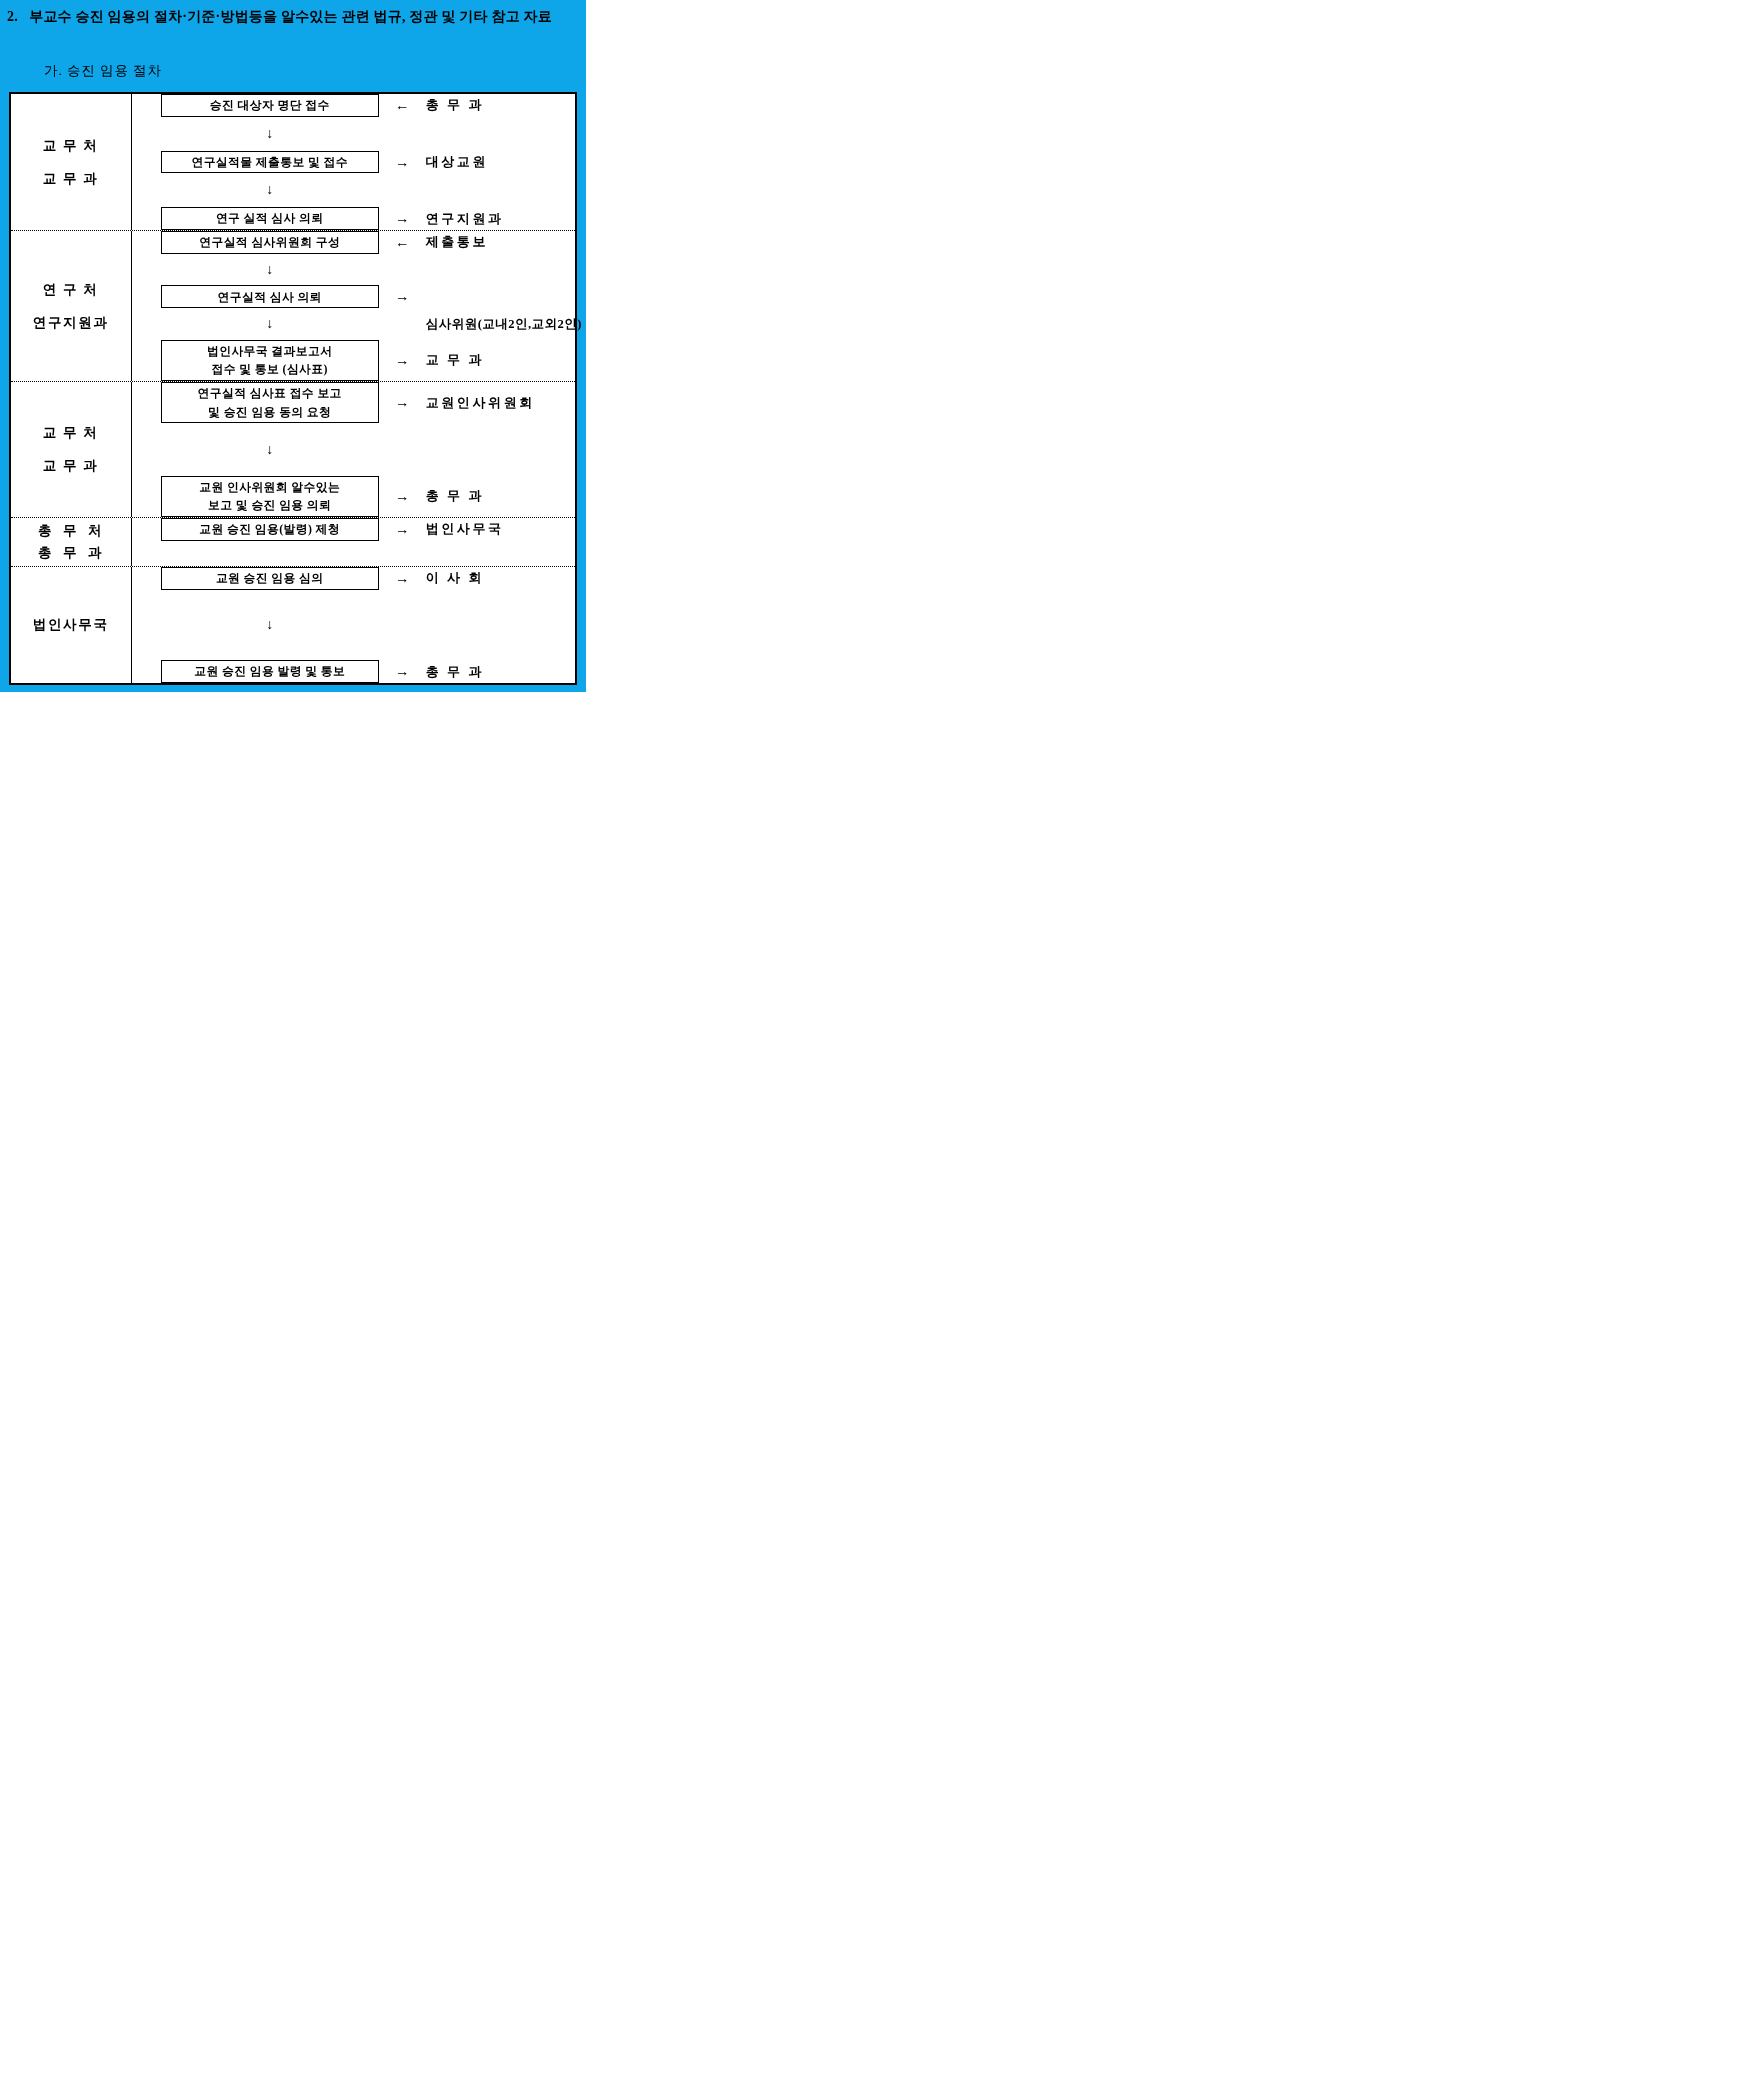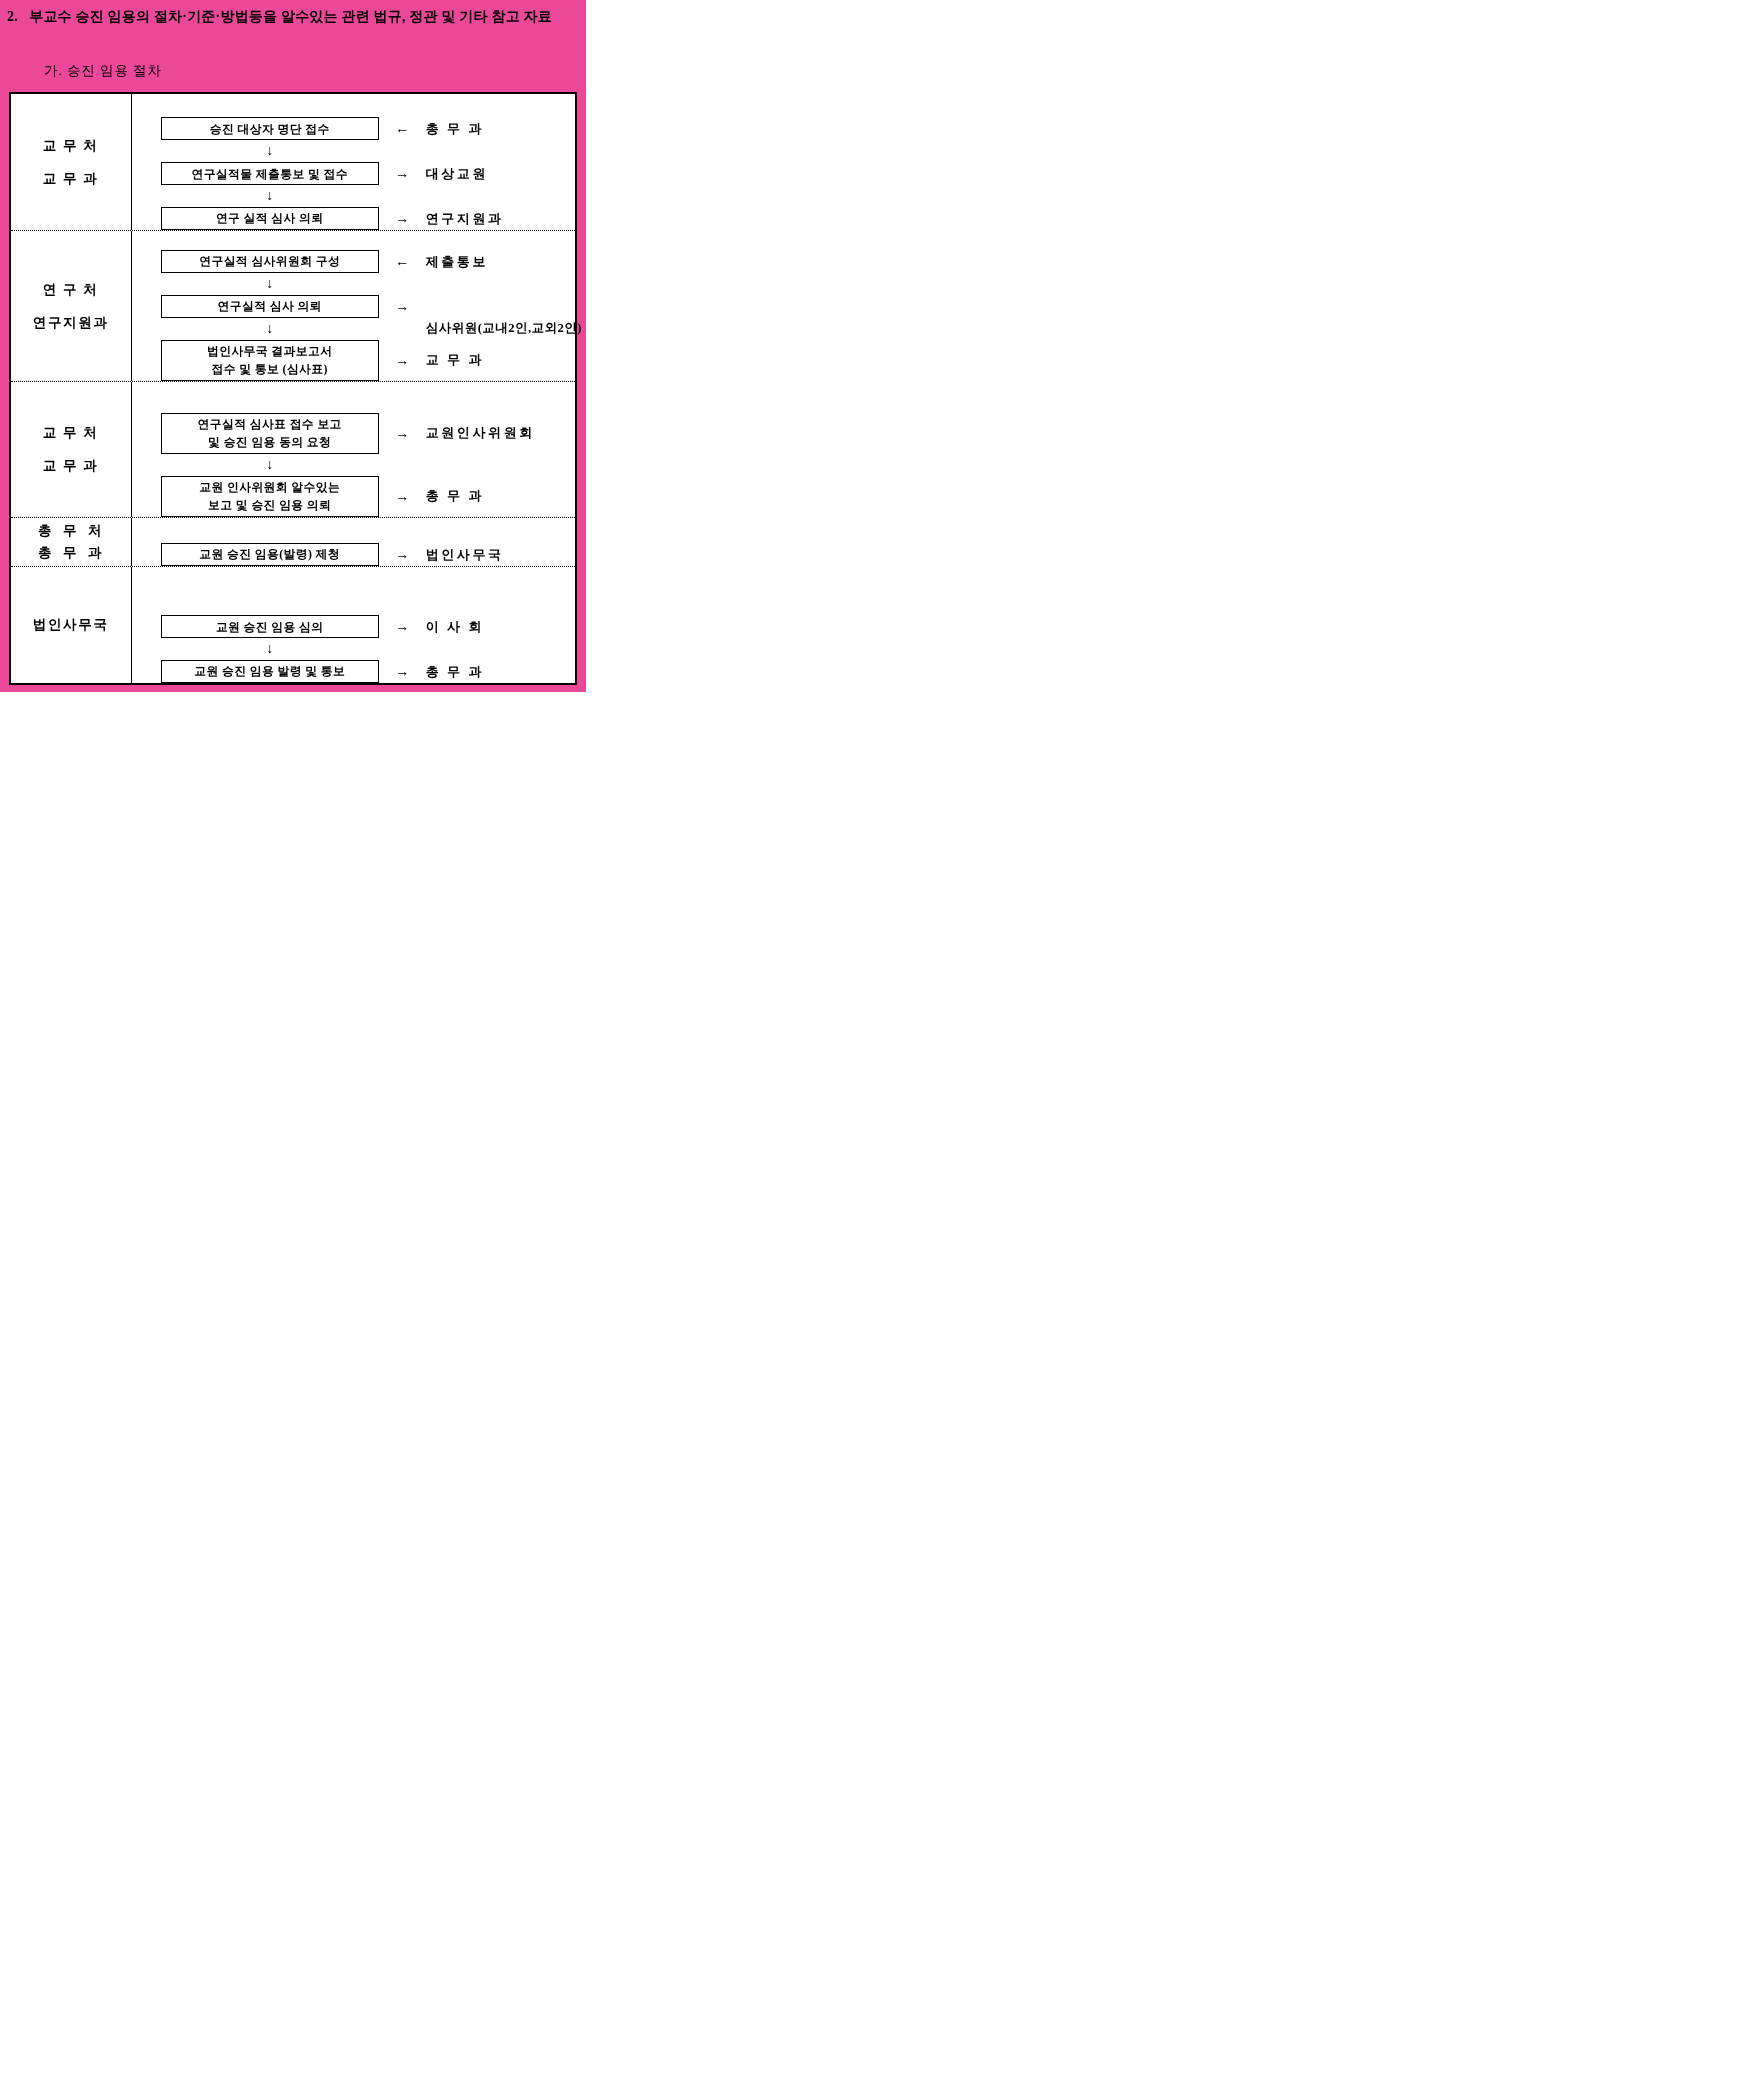--- a/index.html
+++ b/index.html
@@ -1,20 +1,20 @@
 <!DOCTYPE html>
 <html style="font-size:7px"><head>
 <meta charset="utf-8">
 <style>
   html, body { margin: 0; padding: 0; background: #ffffff; }
   .page {
     position: relative;
     width: 586px;
     height: 692px;
-    background: #ec4899;
+    background: #0ea5e9;
     color: #000;
     font-family: "Liberation Serif", "DejaVu Serif", serif;
     overflow: hidden;
   }
   * { box-sizing: border-box; }
 
   .doc-title {
     position: absolute;
     left: 7px;
     top: 7.8px;
@@ -69,21 +69,21 @@
     font-size: 13.5px;
     font-weight: bold;
     letter-spacing: 1.7px;
     white-space: nowrap;
   }
 
   .flow {
     flex: 1 1 auto;
     display: flex;
     flex-direction: column;
-    justify-content: flex-end;
+    justify-content: space-between;
     padding-left: 29px;
   }
 
   .step-line { display: flex; align-items: center; }
   .pbox {
     width: 218px;
     border: 1.7px solid #000;
     text-align: center;
     padding: 1.3px 4.4px;
     flex: 0 0 auto;

